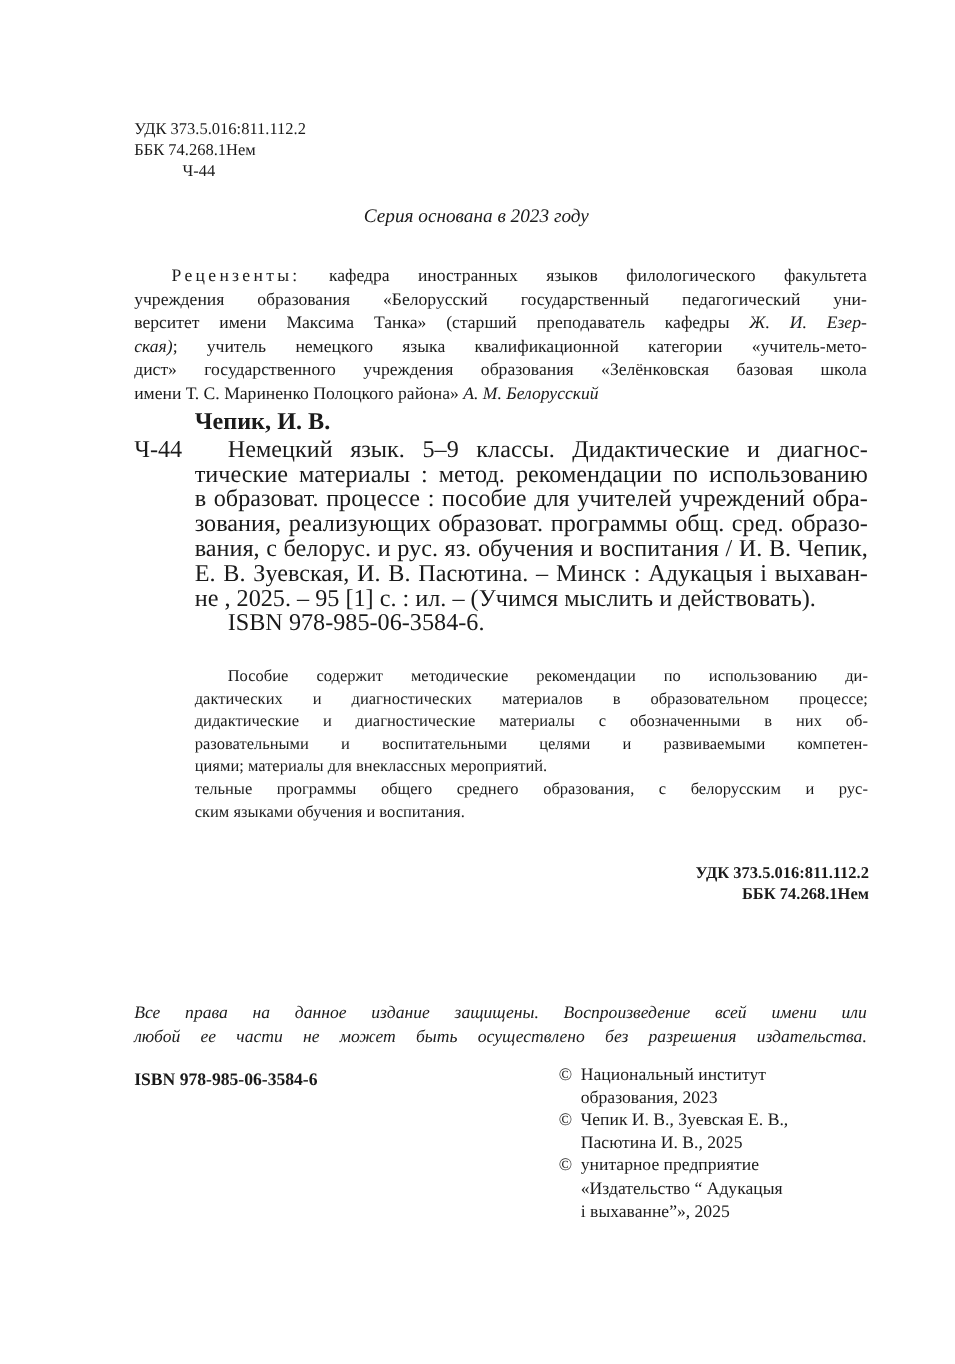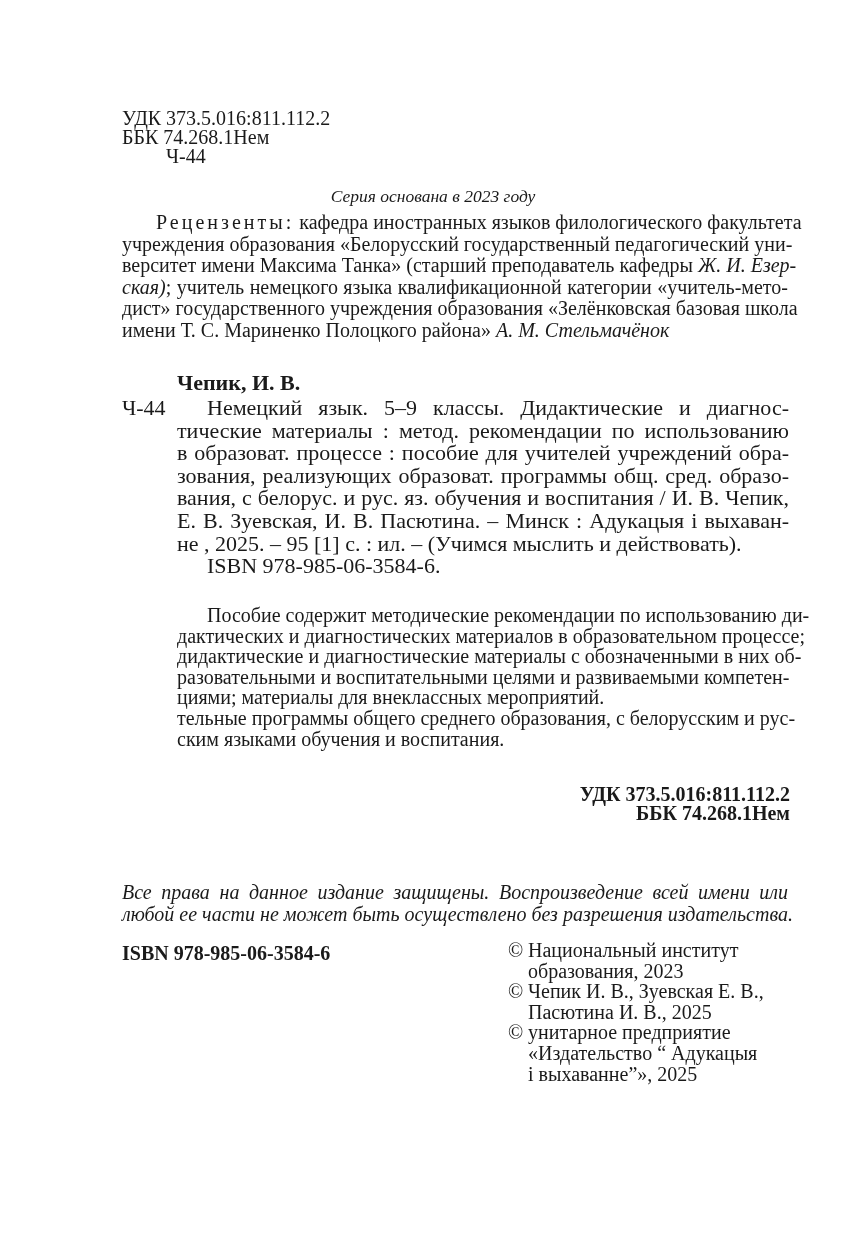--- a/index.html
+++ b/index.html
@@ -1,21 +1,21 @@
 <!DOCTYPE html>
 <html><head>
 <meta charset="utf-8">
 <style>
   html, body { margin: 0; padding: 0; background: #ffffff; }
   body { width: 868px; height: 1240px; position: relative; overflow: hidden;
          font-family: "Liberation Serif", "DejaVu Serif", serif; color: #1a1a1a; }
   .abs { position: absolute; }
   .line { white-space: nowrap; }
-  .f16 { font-size: 20px; line-height: 19px; }
-  .f17 { font-size: 20px; line-height: 21.5px; }
+  .f16 { font-size: 15px; line-height: 19px; }
+  .f17 { font-size: 16px; line-height: 21.5px; margin-top: 28px; }
   .f18 { font-size: 22px; line-height: 22.6px; }
   .bold { font-weight: bold; }
   .ital { font-style: italic; }
   .just { text-align: justify; text-align-last: justify; }
   .spaced { letter-spacing: 3px; }
 
   #codes { left: 122px; top: 109px; }
   #codes .indent { padding-left: 44px; }
 
   #series { left: 0; width: 784px; top: 186px; text-align: center; font-size: 17.5px; }
@@ -50,21 +50,21 @@
 <div id="series" class="abs ital">
   <span>Серия основана в 2023 году</span>
 </div>
 
 <div id="reviewers" class="abs f17">
   <div class="line just" style="padding-left:34px;"><span class="spaced">Рецензенты:</span><span> кафедра иностранных языков филологического факультета</span></div>
   <div class="line just">учреждения образования «Белорусский государственный педагогический уни-</div>
   <div class="line just"><span>верситет имени Максима Танка» (старший преподаватель кафедры </span><span class="ital">Ж. И. Езер-</span></div>
   <div class="line just"><span class="ital">ская)</span><span>; учитель немецкого языка квалификационной категории «учитель-мето-</span></div>
   <div class="line just">дист» государственного учреждения образования «Зелёнковская базовая школа</div>
-  <div class="line"><span>имени Т. С. Мариненко Полоцкого района» </span><span class="ital">А. М. Стельмачёнок</span></div>
+  <div class="line"><span>имени Т. С. Мариненко Полоцкого района» </span><span class="ital">А. М. Белорусский</span></div>
 </div>
 
 <div id="biblio-author" class="abs f18 bold line">Чепик, И. В.</div>
 <div id="biblio-code" class="abs f18 line">Ч-44</div>
 <div id="biblio" class="abs f18">
   <div class="line just" style="padding-left:30px;">Немецкий язык. 5–9 классы. Дидактические и диагнос-</div>
   <div class="line just">тические материалы : метод. рекомендации по использованию</div>
   <div class="line just">в образоват. процессе :  пособие для учителей учреждений обра-</div>
   <div class="line just">зования, реализующих образоват. программы общ. сред. образо-</div>
   <div class="line just">вания, с белорус. и рус. яз. обучения и воспитания / И. В. Чепик,</div>

